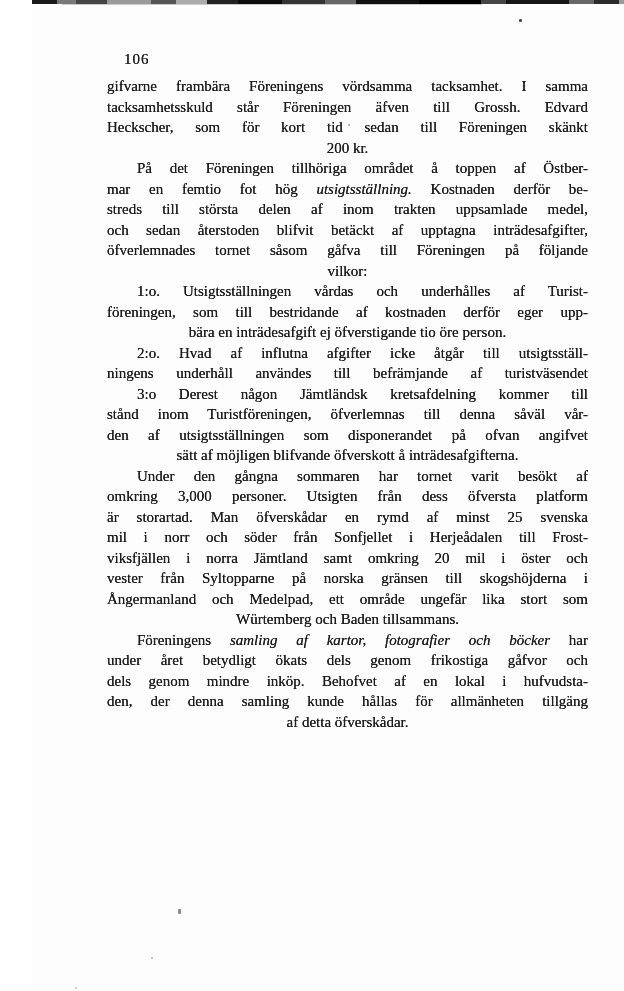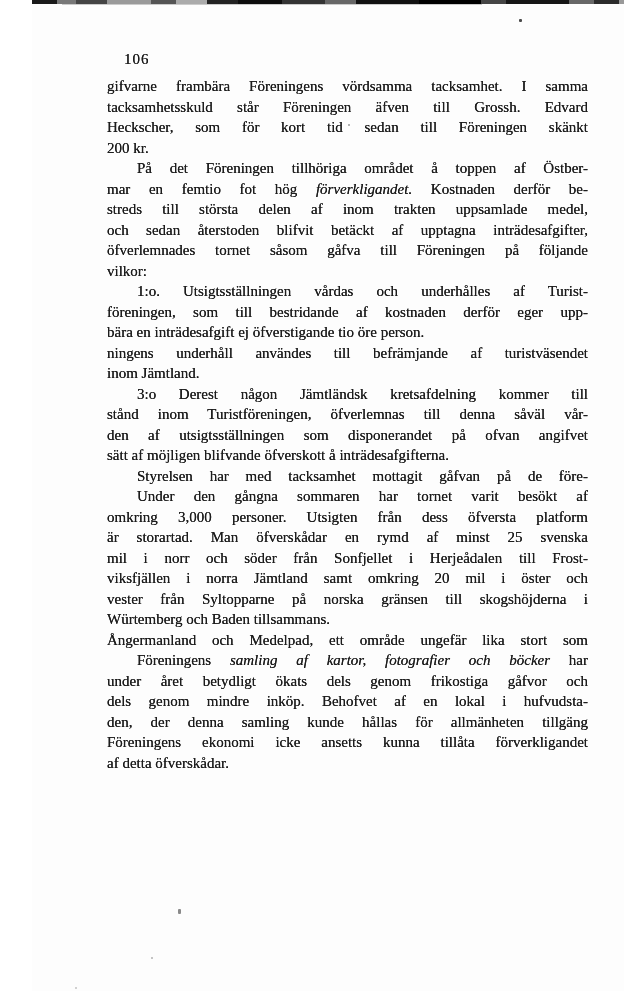--- a/index.html
+++ b/index.html
@@ -49,21 +49,21 @@
     position: absolute;
     left: 75px;
     top: 76px;
     width: 481px;
   }
   .line {
     font-size: 15px;
     line-height: 20.5px;
     height: 20.5px;
     overflow: hidden;
-    text-align: left;
+    text-align: center;
     text-shadow: 0 0 0.3px currentColor; 
     white-space: normal;
   }
   .line.just {
     text-align: justify;
     text-align-last: justify;
   }
   
   .line.just::after {
     content: "";
@@ -80,48 +80,46 @@
 <div class="page">
   <div class="scan-bar"></div>
   <div class="scan-bar-under"></div>
   <div class="page-number">106</div>
   <div class="text-block">
       <div class="line just"><span>gifvarne frambära Föreningens vördsamma tacksamhet. I samma</span></div>
       <div class="line just"><span>tacksamhetsskuld står Föreningen äfven till Grossh. Edvard</span></div>
       <div class="line just"><span>Heckscher, som för kort tid sedan till Föreningen skänkt</span></div>
       <div class="line"><span>200 kr.</span></div>
       <div class="line just indent"><span>På det Föreningen tillhöriga området å toppen af Östber-</span></div>
-      <div class="line just"><span>mar en femtio fot hög </span><span class="it">förverkligandet.</span><span> Kostnaden derför be-</span></div>
+      <div class="line just"><span>mar en femtio fot hög </span><span class="it">utsigtsställning.</span><span> Kostnaden derför be-</span></div>
       <div class="line just"><span>streds till största delen af inom trakten uppsamlade medel,</span></div>
       <div class="line just"><span>och sedan återstoden blifvit betäckt af upptagna inträdesafgifter,</span></div>
       <div class="line just"><span>öfverlemnades tornet såsom gåfva till Föreningen på följande</span></div>
       <div class="line"><span>vilkor:</span></div>
       <div class="line just indent"><span>1:o. Utsigtsställningen vårdas och underhålles af Turist-</span></div>
       <div class="line just"><span>föreningen, som till bestridande af kostnaden derför eger upp-</span></div>
       <div class="line"><span>bära en inträdesafgift ej öfverstigande tio öre person.</span></div>
+      <div class="line just indent"><span>2:o. Hvad af influtna afgifter icke åtgår till utsigtsställ-</span></div>
       <div class="line just"><span>ningens underhåll användes till befrämjande af turistväsendet</span></div>
-      <div class="line"><span>inom Jämtland.</span></div>
       <div class="line just indent"><span>3:o Derest någon Jämtländsk kretsafdelning kommer till</span></div>
       <div class="line just"><span>stånd inom Turistföreningen, öfverlemnas till denna såväl vår-</span></div>
       <div class="line just"><span>den af utsigtsställningen som disponerandet på ofvan angifvet</span></div>
       <div class="line"><span>sätt af möjligen blifvande öfverskott å inträdesafgifterna.</span></div>
-      <div class="line just indent"><span>Styrelsen har med tacksamhet mottagit gåfvan på de före-</span></div>
       <div class="line just indent"><span>Under den gångna sommaren har tornet varit besökt af</span></div>
       <div class="line just"><span>omkring 3,000 personer.  Utsigten från dess öfversta platform</span></div>
       <div class="line just"><span>är storartad.  Man öfverskådar en rymd af minst 25 svenska</span></div>
       <div class="line just"><span>mil i norr och söder från Sonfjellet i Herjeådalen till Frost-</span></div>
       <div class="line just"><span>viksfjällen i norra Jämtland samt omkring 20 mil i öster och</span></div>
       <div class="line just"><span>vester från Syltopparne på norska gränsen till skogshöjderna i</span></div>
+      <div class="line just"><span>Ångermanland och Medelpad, ett område ungefär lika stort som</span></div>
       <div class="line"><span>Würtemberg och Baden tillsammans.</span></div>
-      <div class="line just"><span>Ångermanland och Medelpad, ett område ungefär lika stort som</span></div>
       <div class="line just indent"><span>Föreningens </span><span class="it">samling af kartor, fotografier och böcker</span><span> har</span></div>
       <div class="line just"><span>under året betydligt ökats dels genom frikostiga gåfvor och</span></div>
       <div class="line just"><span>dels genom mindre inköp.  Behofvet af en lokal i hufvudsta-</span></div>
       <div class="line just"><span>den, der denna samling kunde hållas för allmänheten tillgäng</span></div>
-      <div class="line just"><span>Föreningens ekonomi icke ansetts kunna tillåta förverkligandet</span></div>
       <div class="line"><span>af detta öfverskådar.</span></div>
     </div>
   <div id="specks"></div>
 <div class="speck" style="left: 487px; top: 19px; width: 3px; height: 3px; background: rgb(74, 74, 74); position: absolute;"></div>
     <div class="speck" style="left: 316px; top: 124px; width: 2px; height: 2px; background: rgb(154, 154, 154); position: absolute;"></div>
     <div class="speck" style="left: 146px; top: 909px; width: 3px; height: 5px; background: rgb(138, 138, 138); position: absolute;"></div>
     <div class="speck" style="left: 119px; top: 957px; width: 2px; height: 2px; background: rgb(176, 176, 176); position: absolute;"></div>
     <div class="speck" style="left: 43px; top: 987px; width: 2px; height: 2px; background: rgb(194, 194, 194); position: absolute;"></div>
   </div>
 

